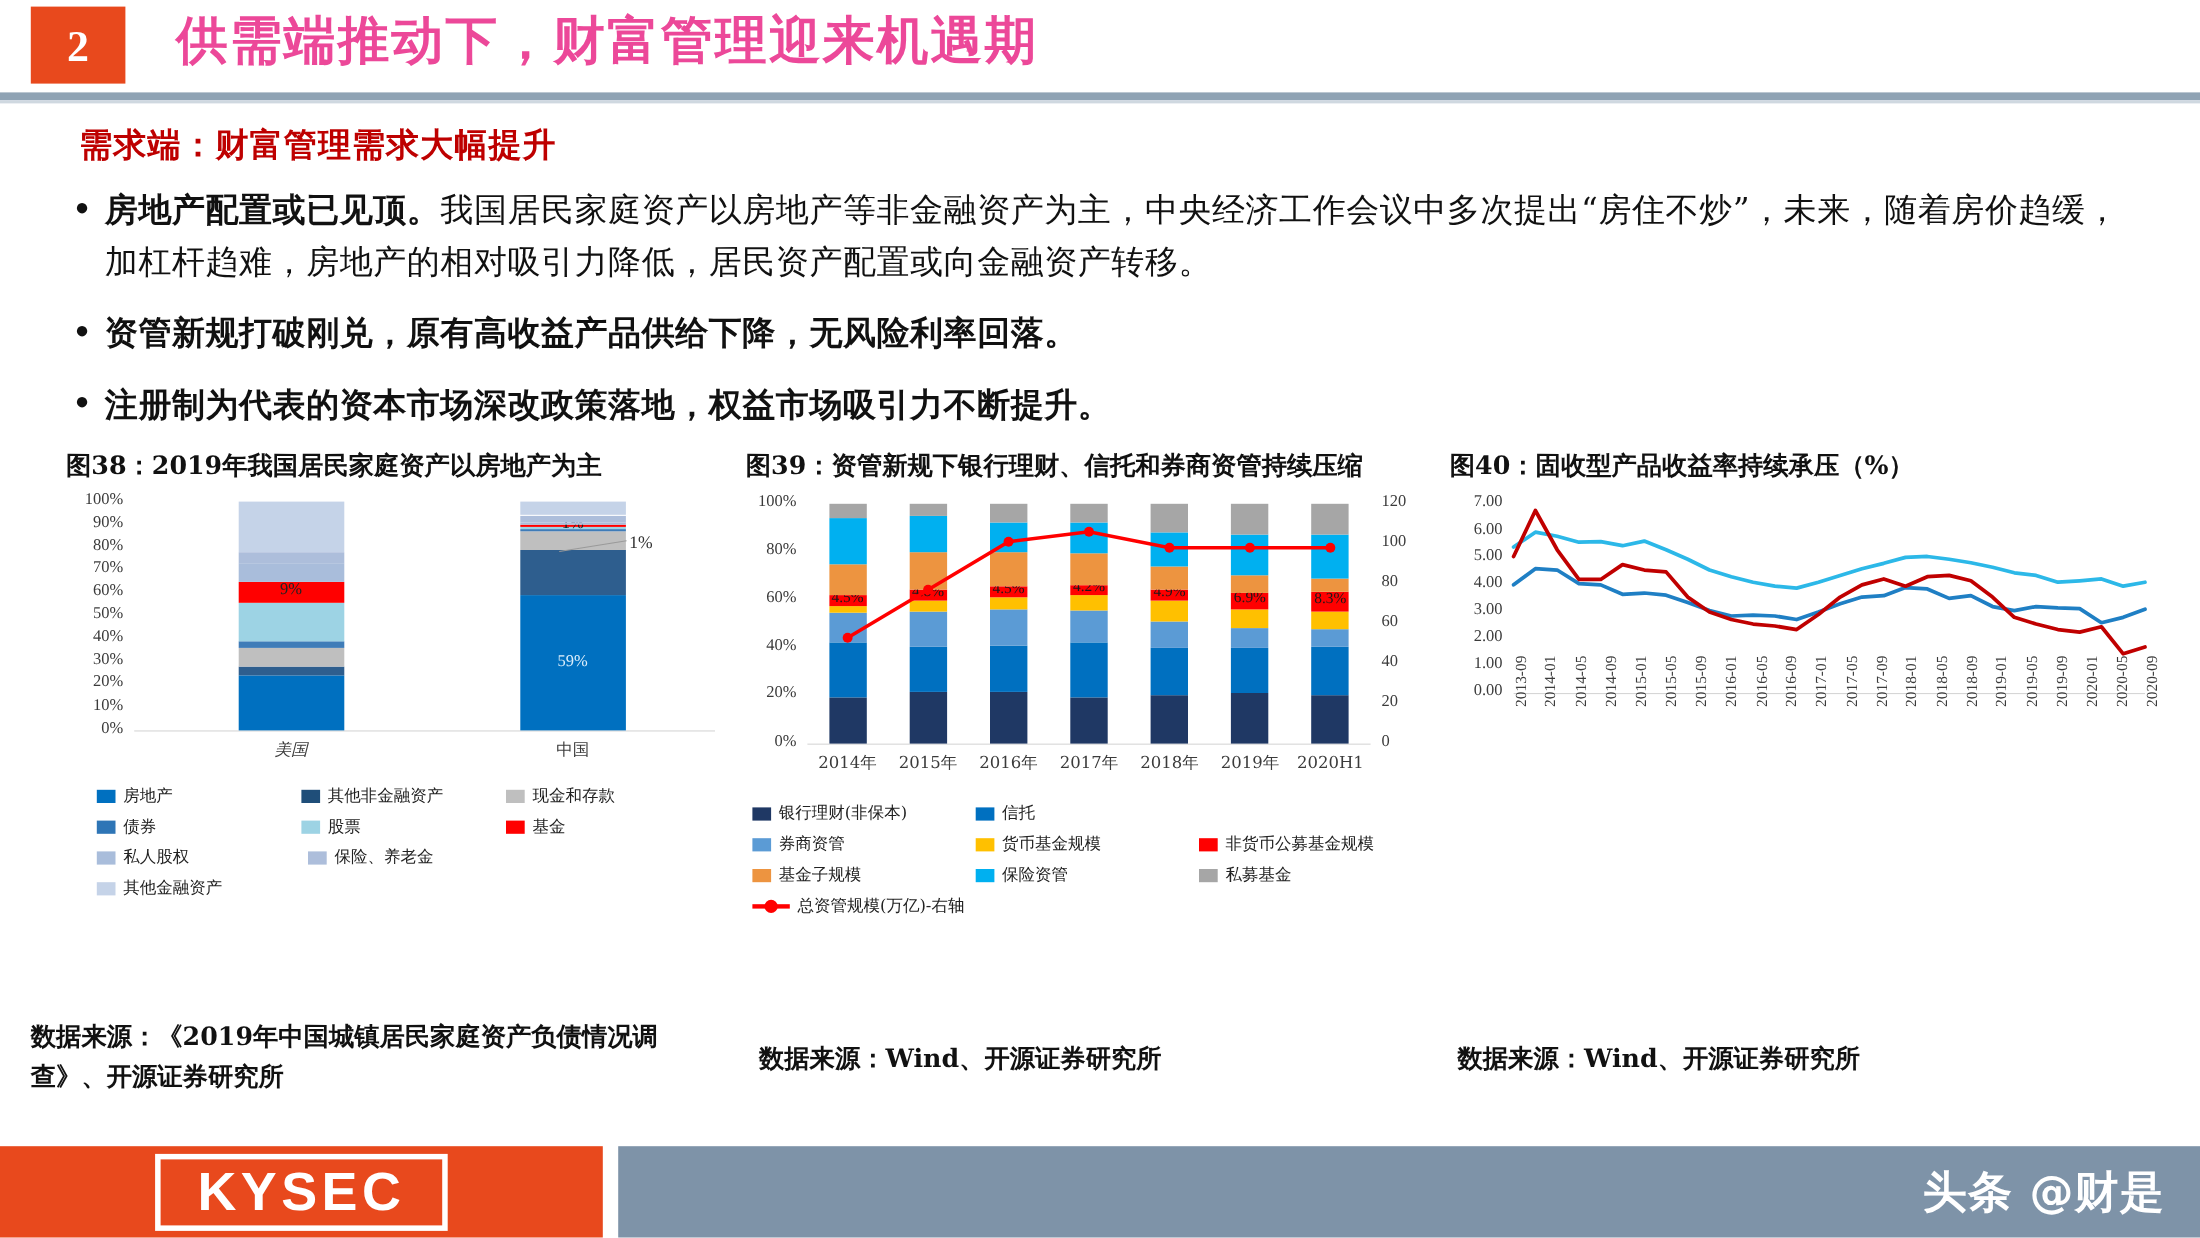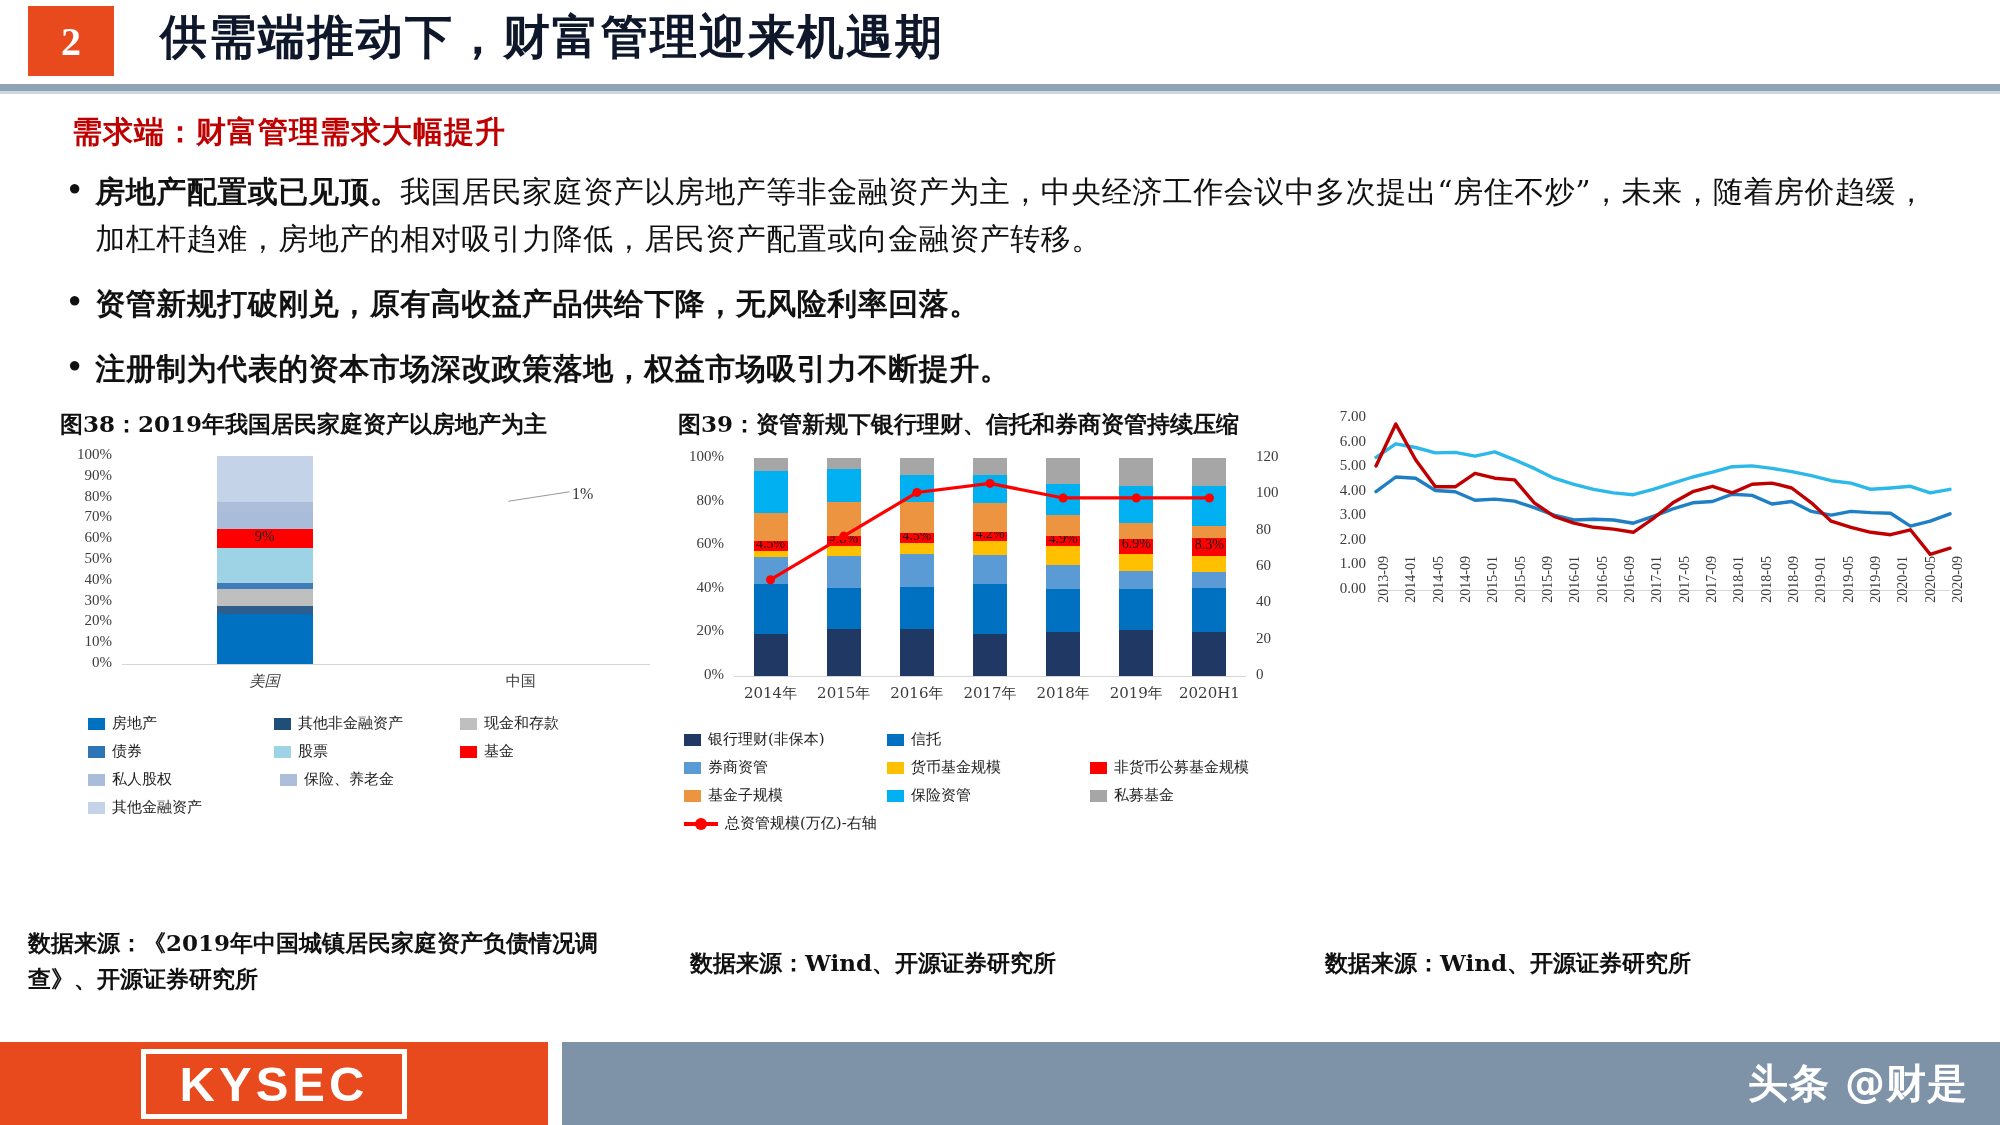--- a/index.html
+++ b/index.html
@@ -2,21 +2,21 @@
 <html><head>
 <meta charset="utf-8">
 <style>
   html,body{margin:0;padding:0;}
   body{width:2000px;height:1125px;background:#ffffff;font-family:"Liberation Serif",serif;overflow:hidden;position:relative;}
 
   
   .header{position:absolute;left:0;top:0;width:2000px;height:86px;}
   .num-box{position:absolute;left:28px;top:6px;width:86px;height:70px;background:#E8491D;color:#fff;
            font-size:40px;font-weight:bold;display:flex;align-items:center;justify-content:center;font-family:"Liberation Serif",serif;}
-  .slide-title{position:absolute;left:160px;top:6px;font-size:47px;font-weight:bold;color:#0f172a;letter-spacing:2px;
+  .slide-title{position:absolute;left:160px;top:6px;font-size:47px;font-weight:bold;color:#ec4899;letter-spacing:2px;
                font-family:"DejaVu Serif",serif;white-space:nowrap;}
   .hdr-rule{position:absolute;left:0;top:84px;width:2000px;height:7px;background:#8FA3B4;}
   .hdr-rule2{position:absolute;left:0;top:91px;width:2000px;height:3px;background:#cfd8e0;}
 
   
   .sub-head{position:absolute;left:72px;top:112px;font-size:30px;font-weight:bold;color:#BE0000;
             font-family:"DejaVu Serif",serif;letter-spacing:1px;}
   .bullets{position:absolute;left:68px;top:168px;width:1880px;}
   .bullet{display:flex;align-items:flex-start;margin-bottom:18px;}
   .dot{font-size:22px;line-height:40px;margin-right:14px;color:#111;flex:none;}
@@ -113,20 +113,35 @@
         <div class="seg" style="left: 0px; bottom: 74.88px; width: 96px; height: 6.24px; background: rgb(63, 124, 184);"></div>
         <div class="seg" style="left: 0px; bottom: 81.12px; width: 96px; height: 35.36px; background: rgb(157, 211, 228);"></div>
         <div class="seg" style="left: 0px; bottom: 116.48px; width: 96px; height: 18.72px; background: rgb(255, 0, 0);">
           <div class="seglab" style="top: -0.64px; color: rgb(34, 34, 34);">9%</div>
         </div>
         <div class="seg" style="left: 0px; bottom: 135.2px; width: 96px; height: 16.64px; background: rgb(169, 189, 219);"></div>
         <div class="seg" style="left: 0px; bottom: 151.84px; width: 96px; height: 10.4px; background: rgb(173, 190, 219);"></div>
         <div class="seg" style="left: 0px; bottom: 162.24px; width: 96px; height: 45.76px; background: rgb(197, 211, 232);"></div>
       </div>
       <div class="xtick" style="left: 144.56px; top: 224px; width: 120px; font-style: italic;">美国</div>
+      <div style="position: absolute; left: 412.64px; top: 8px; width: 96px; height: 208px;">
+        <div class="seg" style="left: 0px; bottom: 0px; width: 96px; height: 122.72px; background: rgb(0, 112, 192);">
+          <div class="seglab" style="top: 51.36px; color: rgb(220, 238, 251);">59%</div>
+        </div>
+        <div class="seg" style="left: 0px; bottom: 122.72px; width: 96px; height: 41.6px; background: rgb(46, 94, 142);"></div>
+        <div class="seg" style="left: 0px; bottom: 164.32px; width: 96px; height: 16.64px; background: rgb(191, 191, 191);"></div>
+        <div class="seg" style="left: 0px; bottom: 180.96px; width: 96px; height: 2.08px; background: rgb(63, 124, 184);"></div>
+        <div class="seg" style="left: 0px; bottom: 183.04px; width: 96px; height: 2.08px; background: rgb(157, 211, 228);"></div>
+        <div class="seg" style="left: 0px; bottom: 185.12px; width: 96px; height: 2.08px; background: rgb(255, 0, 0);">
+          <div class="seglab" style="top: -8.96px; color: rgb(34, 34, 34);">1%</div>
+        </div>
+        <div class="seg" style="left: 0px; bottom: 187.2px; width: 96px; height: 2.08px; background: rgb(169, 189, 219);"></div>
+        <div class="seg" style="left: 0px; bottom: 189.28px; width: 96px; height: 6.24px; background: rgb(173, 190, 219);"></div>
+        <div class="seg" style="left: 0px; bottom: 195.52px; width: 96px; height: 12.48px; background: rgb(197, 211, 232);"></div>
+      </div>
       <div class="xtick" style="left: 400.64px; top: 224px; width: 120px;">中国</div>
       <div class="callout" style="left: 512px; top: 37px;">1%</div>
       <div style="position: absolute; left: 448px; top: 48px; width: 62px; height: 1px; background: rgb(154, 154, 154); transform: rotate(-9deg);"></div>
     </div>
   <div id="lg38" class="lg" style="width:560px;margin:16px 0 0 28px;">
       <div class="lgitem" style="width: 186px;">
         <div class="sw" style="background: rgb(0, 112, 192);"></div>
         <span class="lgtxt">房地产</span>
       </div>
       <div class="lgitem" style="width: 186px;">
@@ -321,20 +336,21 @@
         <div class="swline" style="background: rgb(255, 0, 0);">
           <i style="background: rgb(255, 0, 0);"></i>
         </div>
         <span class="lgtxt">总资管规模(万亿)-右轴</span>
       </div>
     </div>
 </div>
 <div class="src s2">数据来源：Wind、开源证券研究所</div>
 
 <div class="panel p3">
+  <div class="fig-title">图40：固收型产品收益率持续承压（%）</div>
   <div id="cv40" class="cv" style="width:640px;height:300px;">
       <div class="ytick" style="left: 0px; top: 172px; width: 48px;">0.00</div>
       <div class="ytick" style="left: 0px; top: 147.429px; width: 48px;">1.00</div>
       <div class="ytick" style="left: 0px; top: 122.857px; width: 48px;">2.00</div>
       <div class="ytick" style="left: 0px; top: 98.2857px; width: 48px;">3.00</div>
       <div class="ytick" style="left: 0px; top: 73.7143px; width: 48px;">4.00</div>
       <div class="ytick" style="left: 0px; top: 49.1429px; width: 48px;">5.00</div>
       <div class="ytick" style="left: 0px; top: 24.5714px; width: 48px;">6.00</div>
       <div class="ytick" style="left: 0px; top: 0px; width: 48px;">7.00</div>
       <div class="axisline" style="left: 58px; top: 182px; width: 574px; height: 1px;"></div>

